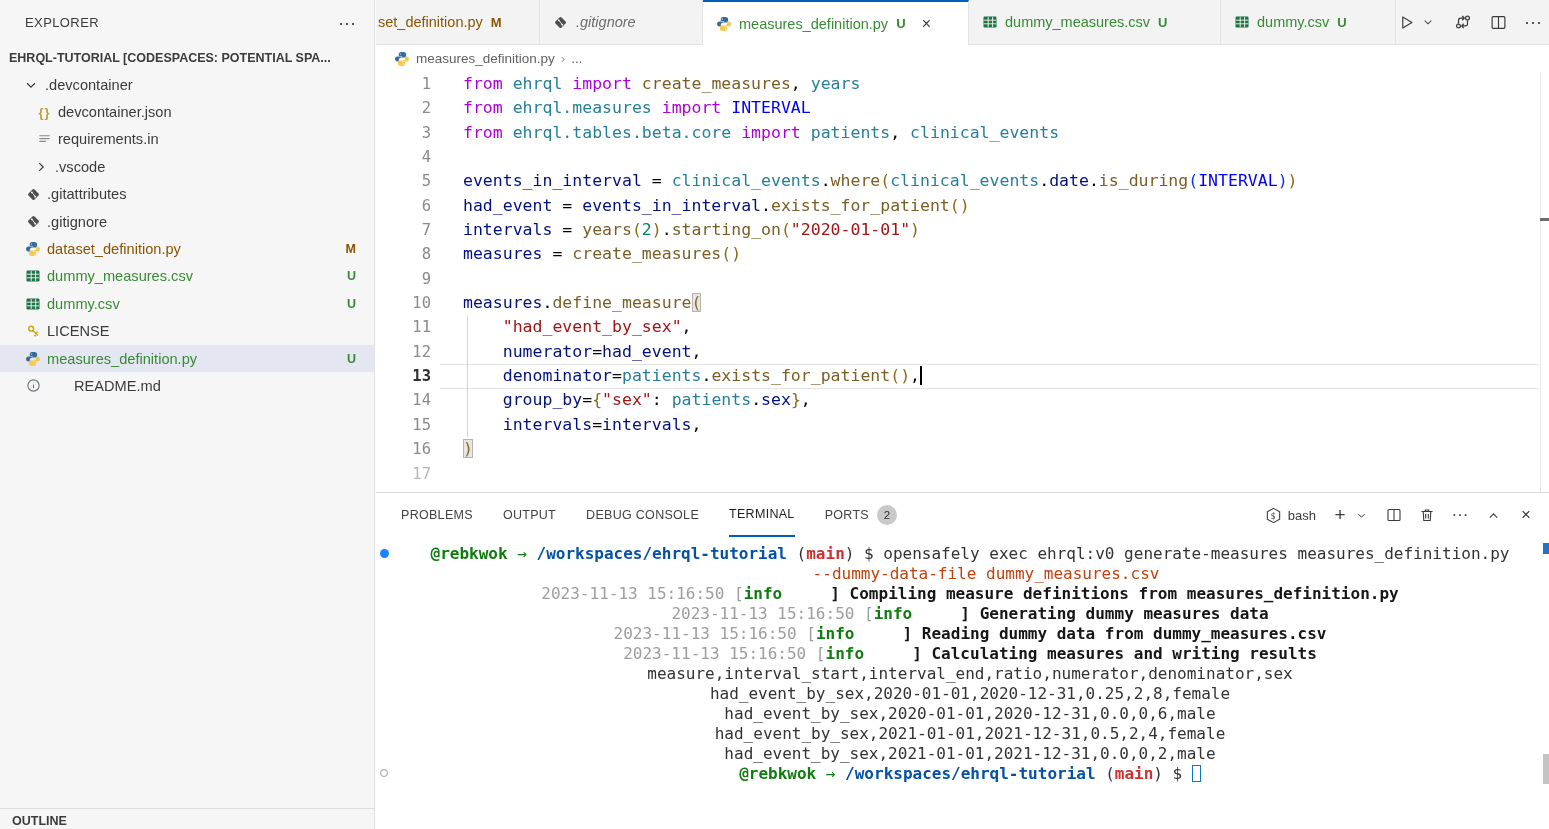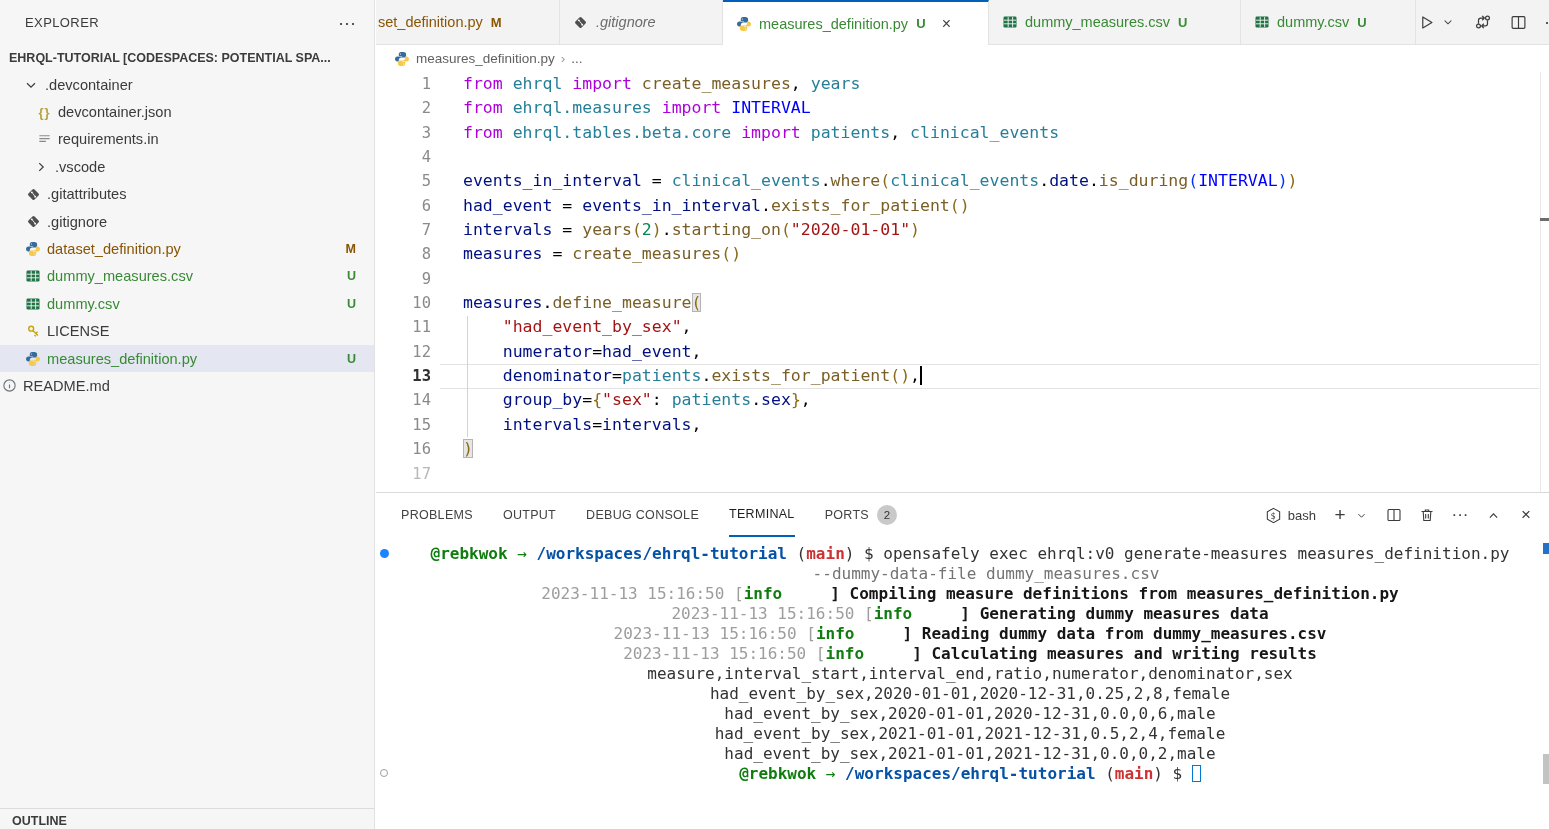--- a/index.html
+++ b/index.html
@@ -186,40 +186,40 @@
         <div class="tree-row selected" style="padding-left: 24px;">
           <span class="ficon">
             <svg width="16" height="16" viewBox="0 0 16 16">
               <path fill="#366c9c" d="M7.9 1C6.1 1 4.8 1.6 4.8 3v1.9h3.3v.6H3.4C2 5.5 1 6.5 1 8s1 2.5 2.4 2.5h1.4V8.9c0-1.3 1.1-2.4 2.4-2.4h3.2c1 0 1.7-.8 1.7-1.8V3c0-1.4-1.5-2-4.2-2zM6.4 2.4a.6.6 0 1 1 0 1.2.6.6 0 0 1 0-1.2z"></path>
               <path fill="#f5c94c" d="M8.1 15c1.8 0 3.1-.6 3.1-2v-1.9H7.9v-.6h4.7c1.4 0 2.4-1 2.4-2.5s-1-2.5-2.4-2.5h-1.4v1.6c0 1.3-1.1 2.4-2.4 2.4H5.6c-1 0-1.7.8-1.7 1.8V13c0 1.4 1.5 2 4.2 2zm1.5-1.4a.6.6 0 1 1 0-1.2.6.6 0 0 1 0 1.2z"></path>
             </svg>
           </span>
           <span class="lbl c-untracked">measures_definition.py</span>
           <span class="badge c-untracked">U</span>
         </div>
-        <div class="tree-row" style="">
+        <div class="tree-row" style="padding-left: 24px; gap: 27px;">
           <span class="ficon">
             <svg width="15" height="15" viewBox="0 0 16 16" fill="none" stroke="#6d7580" stroke-width="1.2">
               <circle cx="8" cy="8" r="6"></circle>
               <path d="M8 7v4M8 4.6v.2"></path>
             </svg>
           </span>
           <span class="lbl ">README.md</span>
         </div>
       </div>
     <div class="outline-row">
       <span class="chev"></span>
       <span>OUTLINE</span>
     </div>
   </div>
 
   <div class="main">
     <div class="tabbar">
       <div id="tabs" style="display:flex;">
-          <div class="tab" style="width: 184px; padding-left: 2px;">
+          <div class="tab" style="width: 164px; padding-left: 2px;">
             <span class="tlbl c-modified">set_definition.py</span>
             <span class="tbadge c-modified">M</span>
           </div>
           <div class="tab italic" style="width: 163px;">
             <span class="ticon">
               <svg width="15" height="15" viewBox="0 0 16 16">
                 <rect x="3.4" y="3.4" width="9.2" height="9.2" rx="1.6" transform="rotate(45 8 8)" fill="#4f4f4f"></rect>
                 <path d="M6.2 5.6l3.6 4.6" stroke="#fff" stroke-width=".9"></path>
                 <circle cx="6.2" cy="5.7" r="1" fill="#fff"></circle>
                 <circle cx="9.8" cy="10.3" r="1" fill="#fff"></circle>
@@ -383,21 +383,21 @@
               <svg width="13" height="13" viewBox="0 0 16 16" fill="none" stroke="#3b3b3b" stroke-width="1.4">
                 <path d="M3.5 10.5L8 6l4.5 4.5"></path>
               </svg>
             </span>
           <span class="abtn" style="font-size:17px;">×</span>
         </div>
       </div>
       <div class="terminal">
         <div id="term-lines">
             <div class="t-line"><span class="deco filled"></span><span style="color:#107c10;font-weight:bold;">@rebkwok</span><span style="color:#107c10;"> → </span><span style="color:#0451a5;font-weight:bold;">/workspaces/ehrql-tutorial</span><span style="color:#333333;"> (</span><span style="color:#cd3131;font-weight:bold;">main</span><span style="color:#333333;">) $ opensafely exec ehrql:v0 generate-measures measures_definition.py</span></div>
-            <div class="t-line"><span style="color:#737373;margin-left:32px;">--dummy-data-file dummy_measures.csv</span></div>
+            <div class="t-line"><span style="color:#c2410c;margin-left:32px;">--dummy-data-file dummy_measures.csv</span></div>
             <div class="t-line"><span style="color:#9d9d9d;">2023-11-13 15:16:50 [</span><span style="color:#107c10;font-weight:bold;">info</span><span style="color:#161616;font-weight:bold;">     ] </span><span style="color:#161616;font-weight:bold;">Compiling measure definitions from measures_definition.py</span></div>
             <div class="t-line"><span style="color:#9d9d9d;">2023-11-13 15:16:50 [</span><span style="color:#107c10;font-weight:bold;">info</span><span style="color:#161616;font-weight:bold;">     ] </span><span style="color:#161616;font-weight:bold;">Generating dummy measures data</span></div>
             <div class="t-line"><span style="color:#9d9d9d;">2023-11-13 15:16:50 [</span><span style="color:#107c10;font-weight:bold;">info</span><span style="color:#161616;font-weight:bold;">     ] </span><span style="color:#161616;font-weight:bold;">Reading dummy data from dummy_measures.csv</span></div>
             <div class="t-line"><span style="color:#9d9d9d;">2023-11-13 15:16:50 [</span><span style="color:#107c10;font-weight:bold;">info</span><span style="color:#161616;font-weight:bold;">     ] </span><span style="color:#161616;font-weight:bold;">Calculating measures and writing results</span></div>
             <div class="t-line"><span style="color:#333333;">measure,interval_start,interval_end,ratio,numerator,denominator,sex</span></div>
             <div class="t-line"><span style="color:#333333;">had_event_by_sex,2020-01-01,2020-12-31,0.25,2,8,female</span></div>
             <div class="t-line"><span style="color:#333333;">had_event_by_sex,2020-01-01,2020-12-31,0.0,0,6,male</span></div>
             <div class="t-line"><span style="color:#333333;">had_event_by_sex,2021-01-01,2021-12-31,0.5,2,4,female</span></div>
             <div class="t-line"><span style="color:#333333;">had_event_by_sex,2021-01-01,2021-12-31,0.0,0,2,male</span></div>
             <div class="t-line"><span class="deco hollow"></span><span style="color:#107c10;font-weight:bold;">@rebkwok</span><span style="color:#107c10;"> → </span><span style="color:#0451a5;font-weight:bold;">/workspaces/ehrql-tutorial</span><span style="color:#333333;"> (</span><span style="color:#cd3131;font-weight:bold;">main</span><span style="color:#333333;">) $ </span><span class="t-cursor"></span></div>

